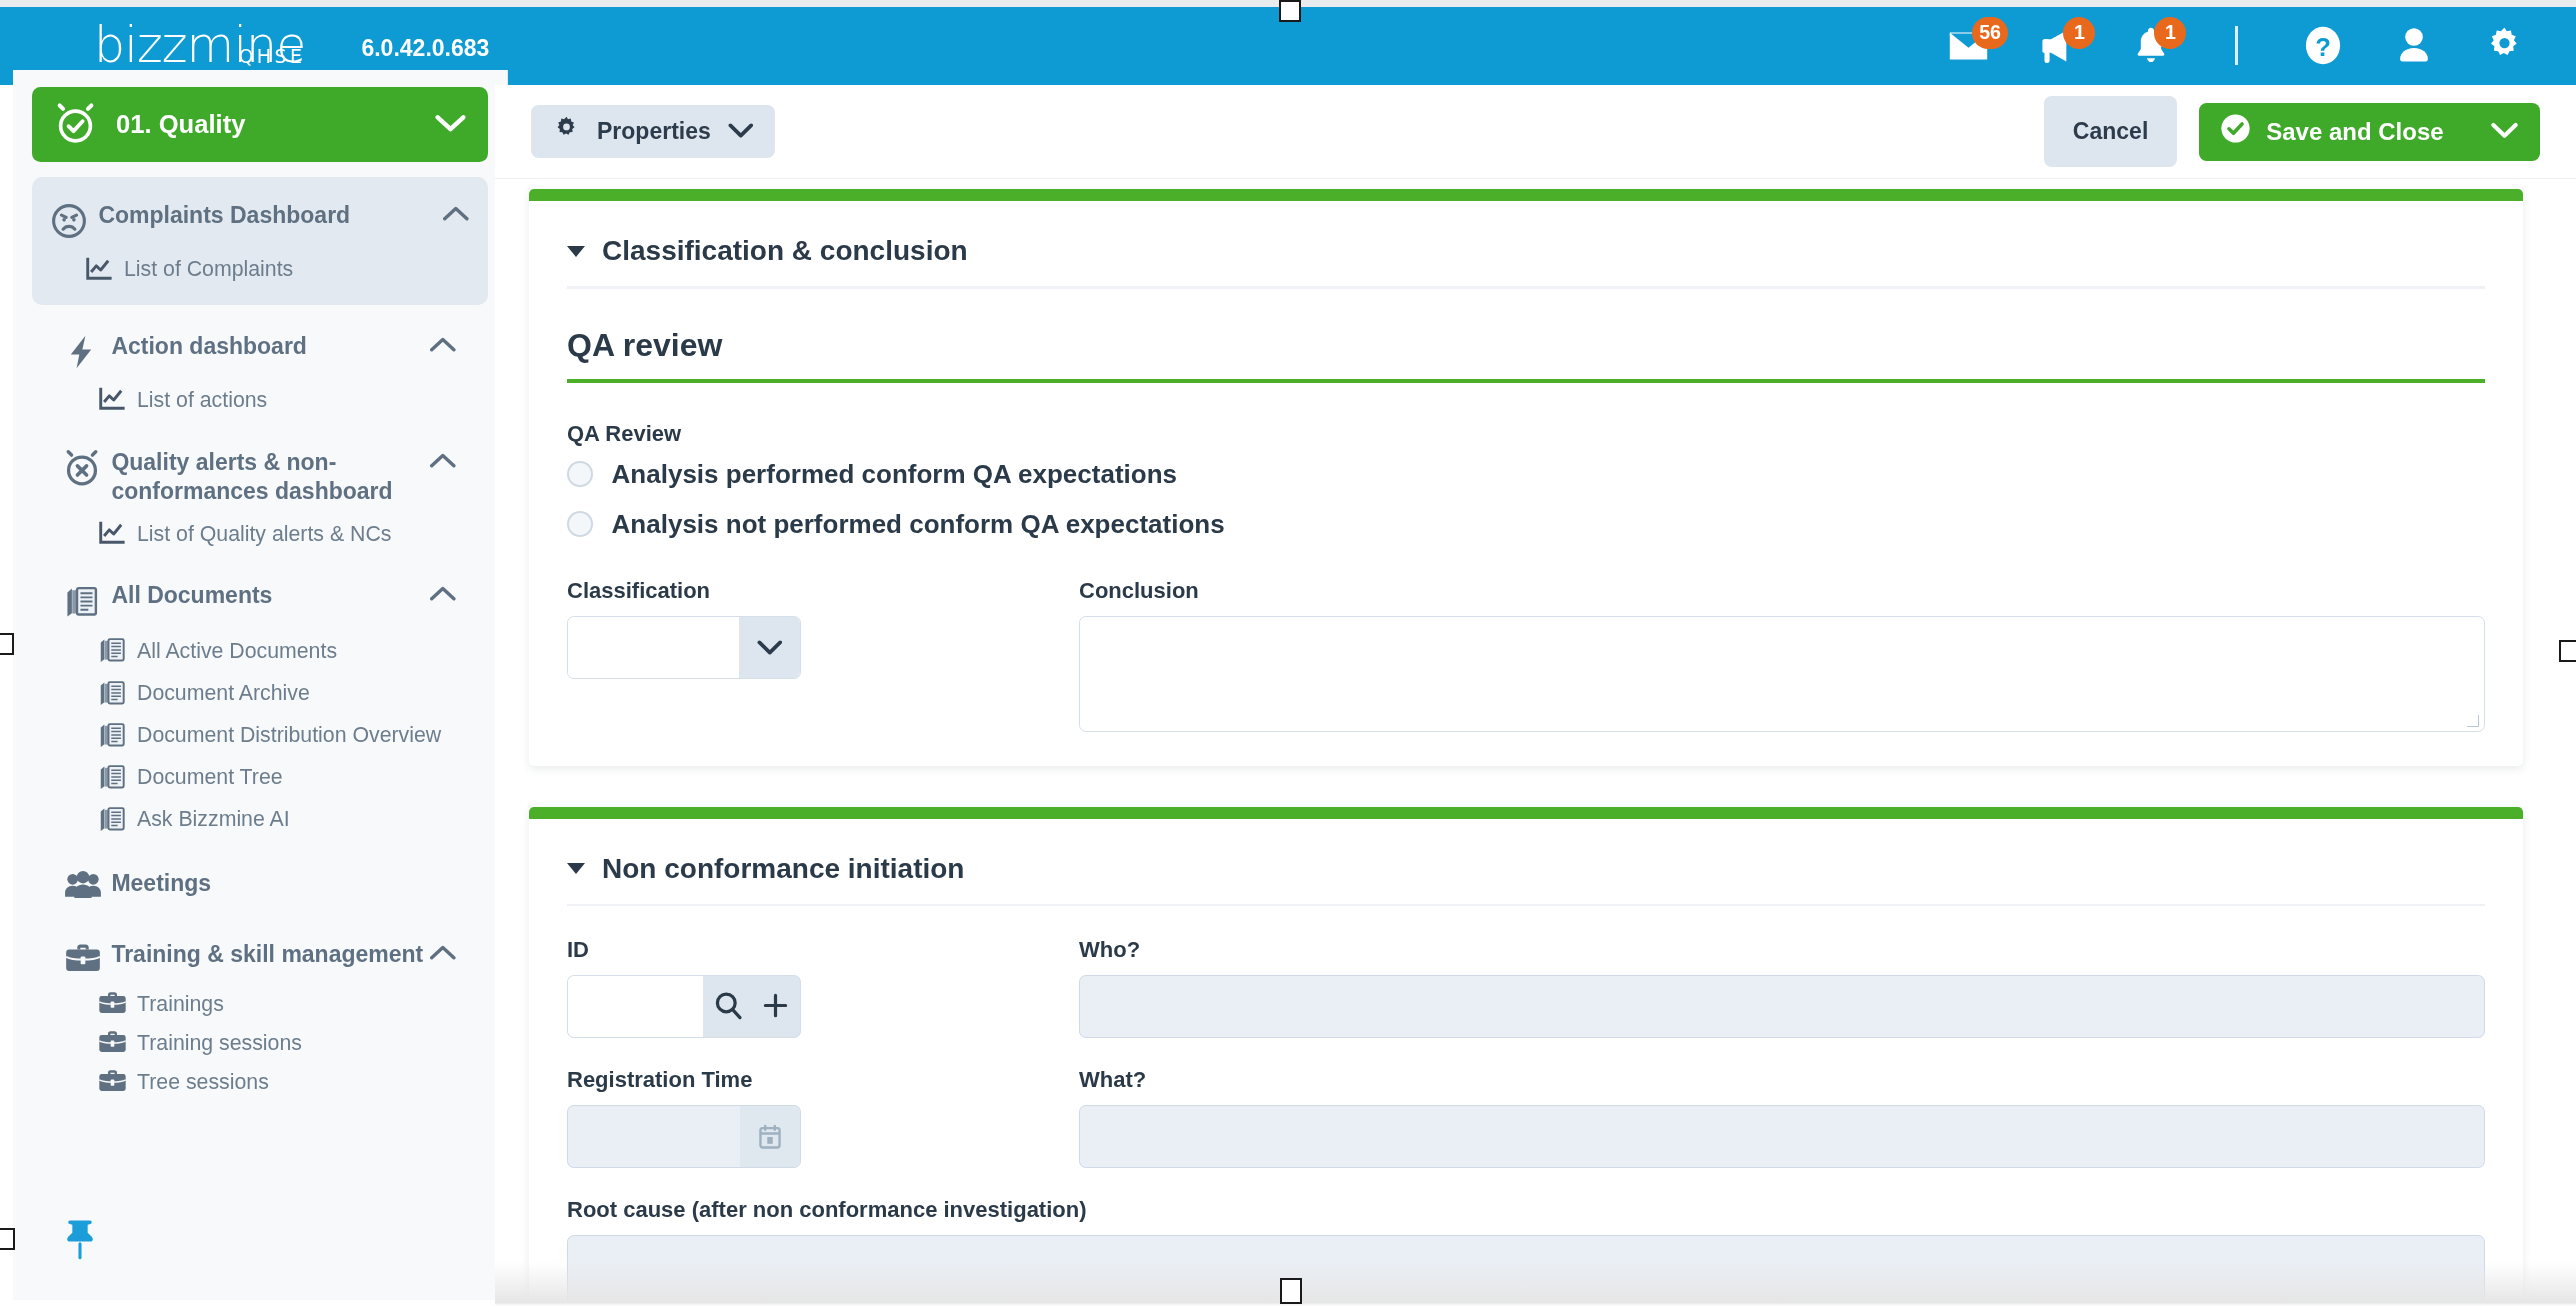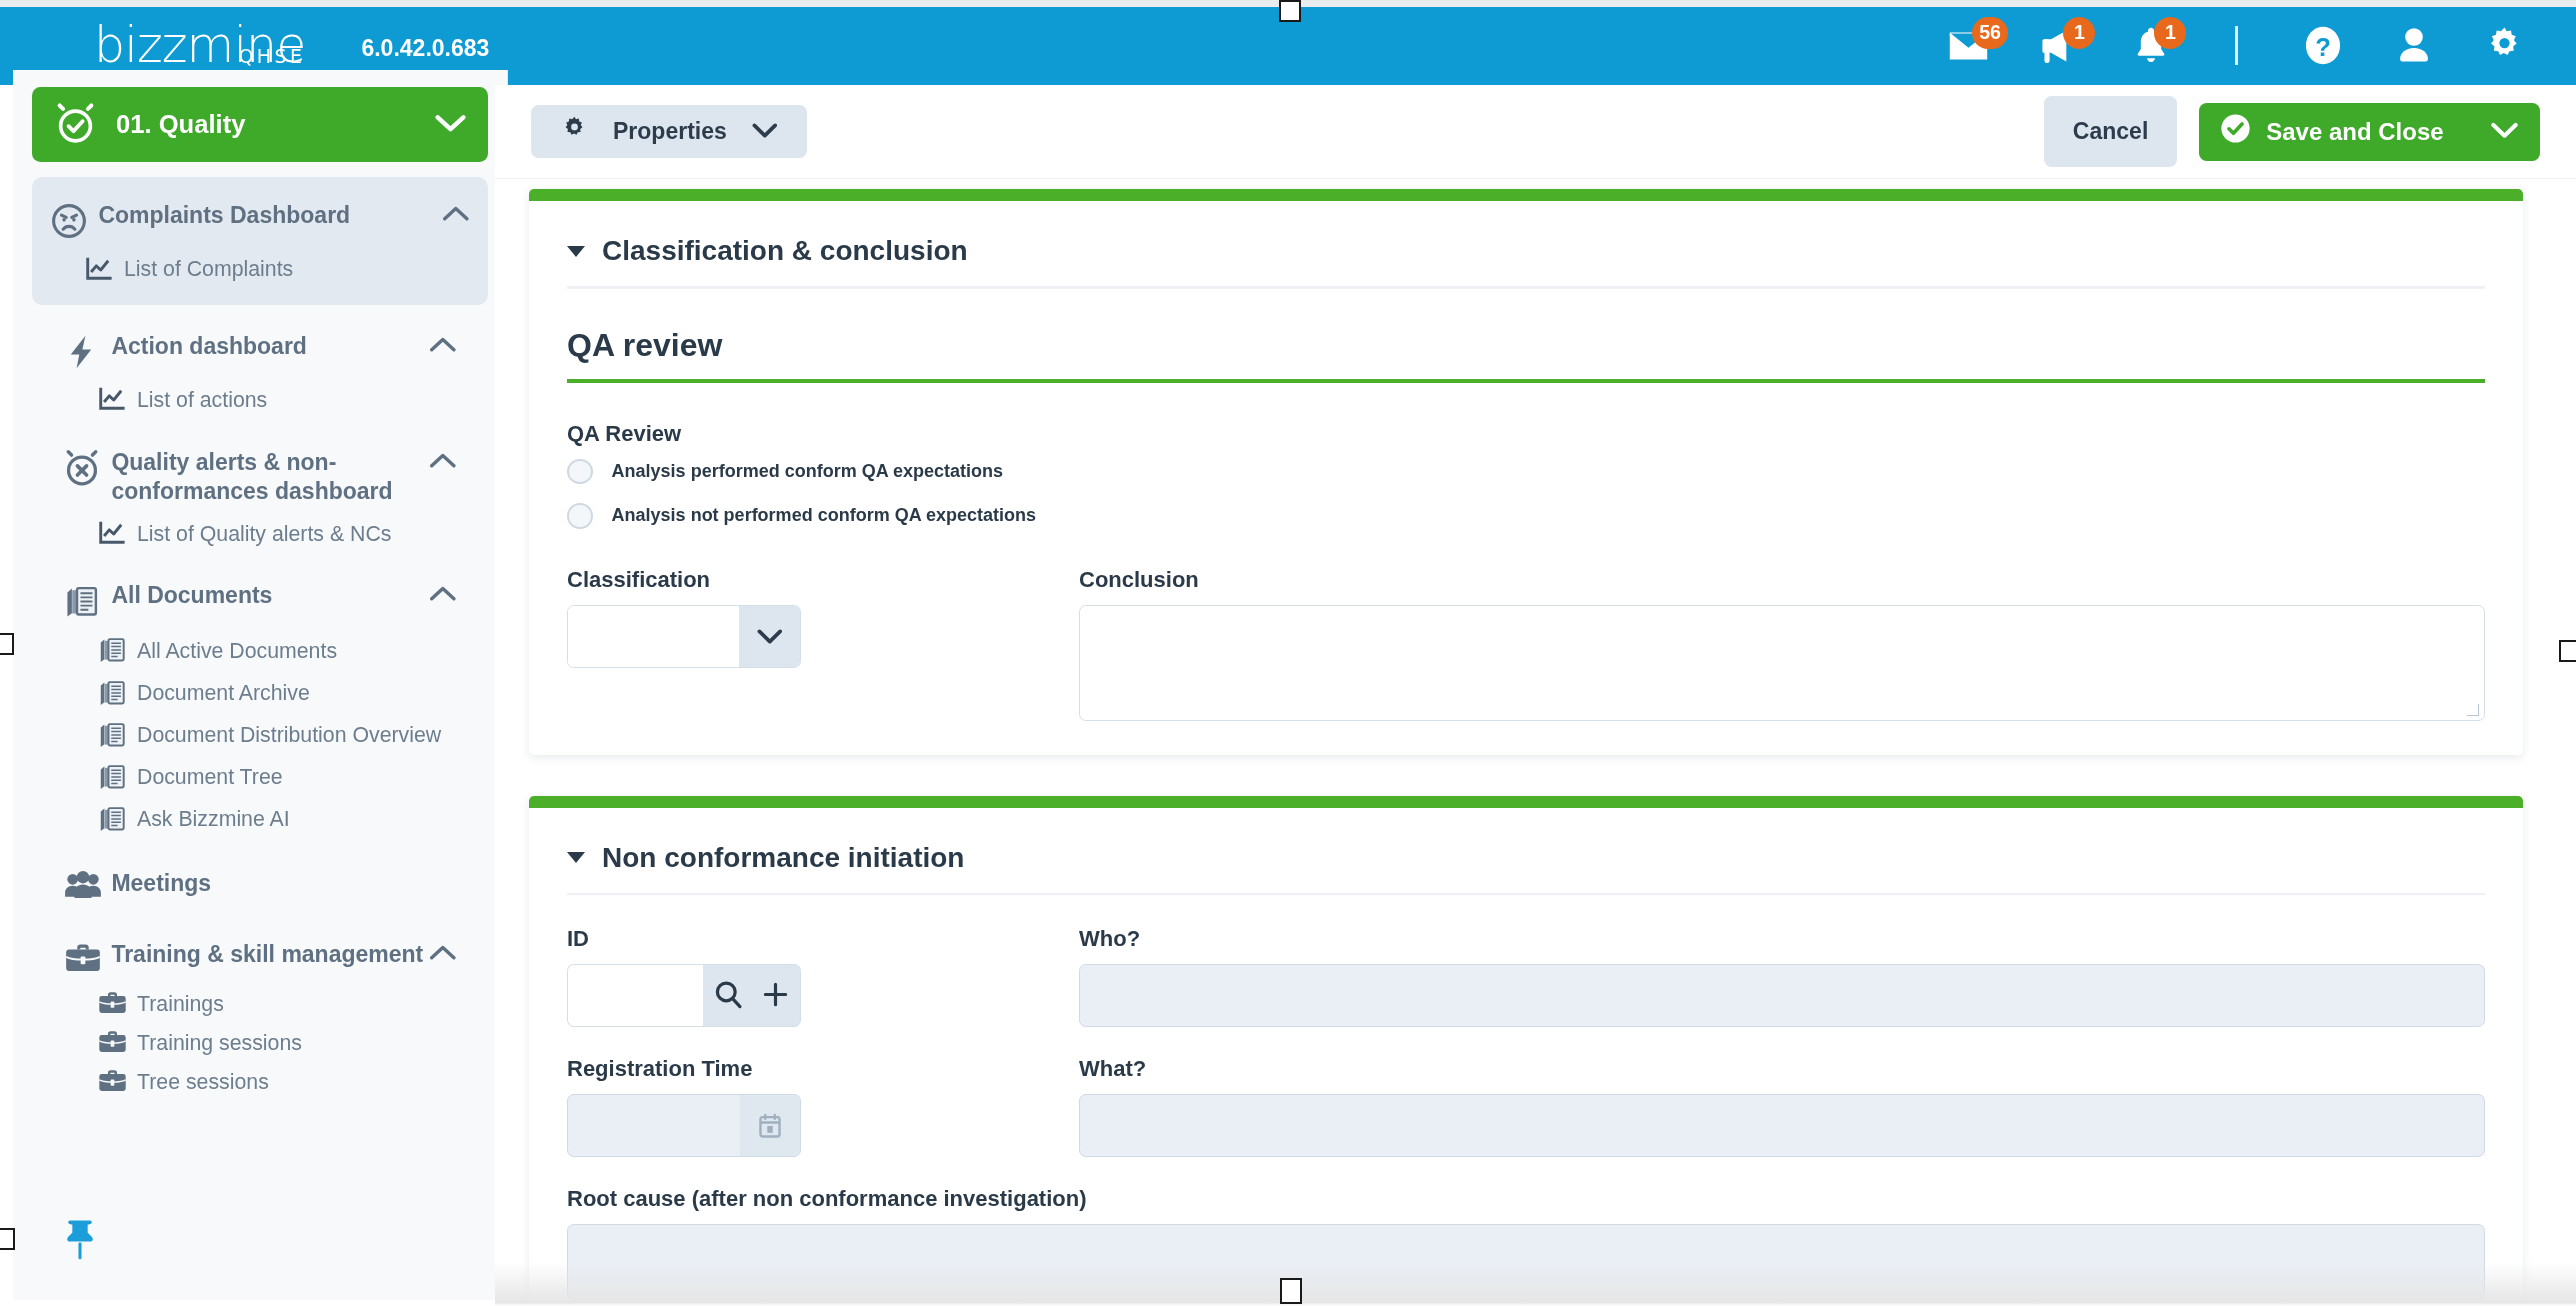--- a/index.html
+++ b/index.html
@@ -103,22 +103,22 @@
 
   
   .toolbar {
     position: absolute; left: 495px; top: 85px;
     width: 2081px; height: 94px; background: #ffffff;
     display: flex; align-items: center; padding: 0 36px;
     border-bottom: 0.9px solid #eef1f4;
   }
   .btn-props {
     background: #dde5ee; border: none; border-radius: 7.7px;
-    height: 53px; padding: 0 30px;
-    display: flex; align-items: center; gap: 25px;
+    height: 53px; padding: 0 22px;
+    display: flex; align-items: center; gap: 17px;
     color: #2d3c4c; font-size: 23px; font-weight: bold;
     font-family: "Liberation Sans", sans-serif;
     cursor: pointer;
   }
   .toolbar-right { margin-left: auto; display: flex; align-items: center; gap: 22px; }
   .btn-cancel {
     background: #dde5ee; border: none; border-radius: 7.7px;
     height: 71px; padding: 10px 29px; color: #2d3c4c;
     font-size: 23px; font-weight: bold; cursor: pointer;
     font-family: "Liberation Sans", sans-serif;
@@ -171,21 +171,21 @@
   }
   .radio-row {
     display: flex; align-items: center; gap: 19px;
     margin-bottom: 19px;
   }
   .radio-dot {
     width: 25.6px; height: 25.6px; border-radius: 50%;
     border: 2.6px solid #cfd9e3; background: #f4f7fa;
     flex: 0 0 25.6px;
   }
-  .radio-text { font-size: 18px; font-weight: bold; color: #2b3a49; }
+  .radio-text { font-size: 26px; font-weight: bold; color: #2b3a49; }
 
   .grid2 { display: flex; gap: 0; }
   .col-a { width: 493px; flex: 0 0 493px; }
   .col-b { flex: 1; margin-left: 19px; }
 
   .select-box {
     display: flex; height: 63px; width: 234px;
     border: 0.9px solid #d4dfea; border-radius: 6.8px;
     background: #ffffff; overflow: hidden;
   }

